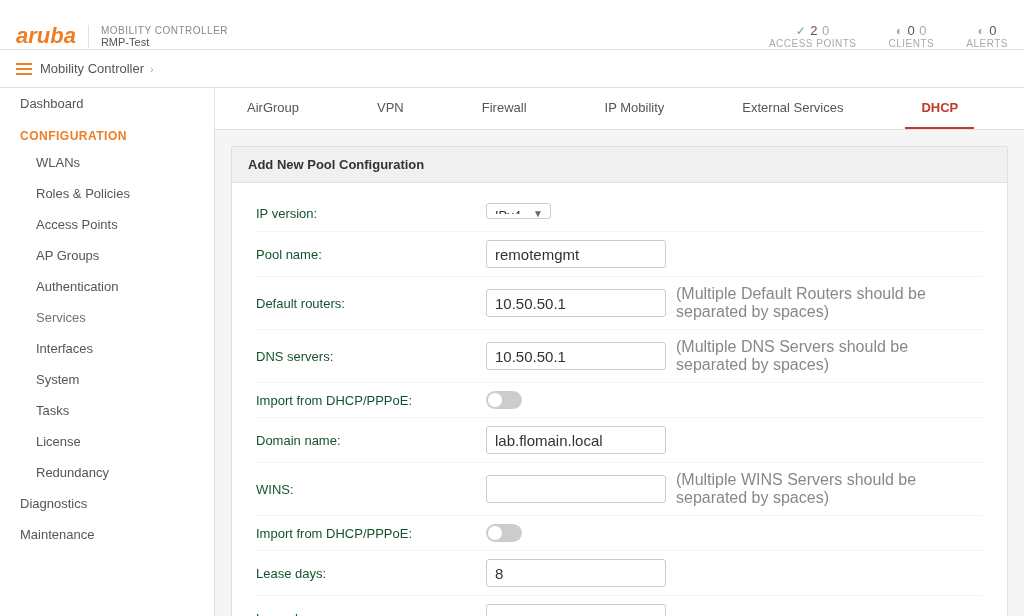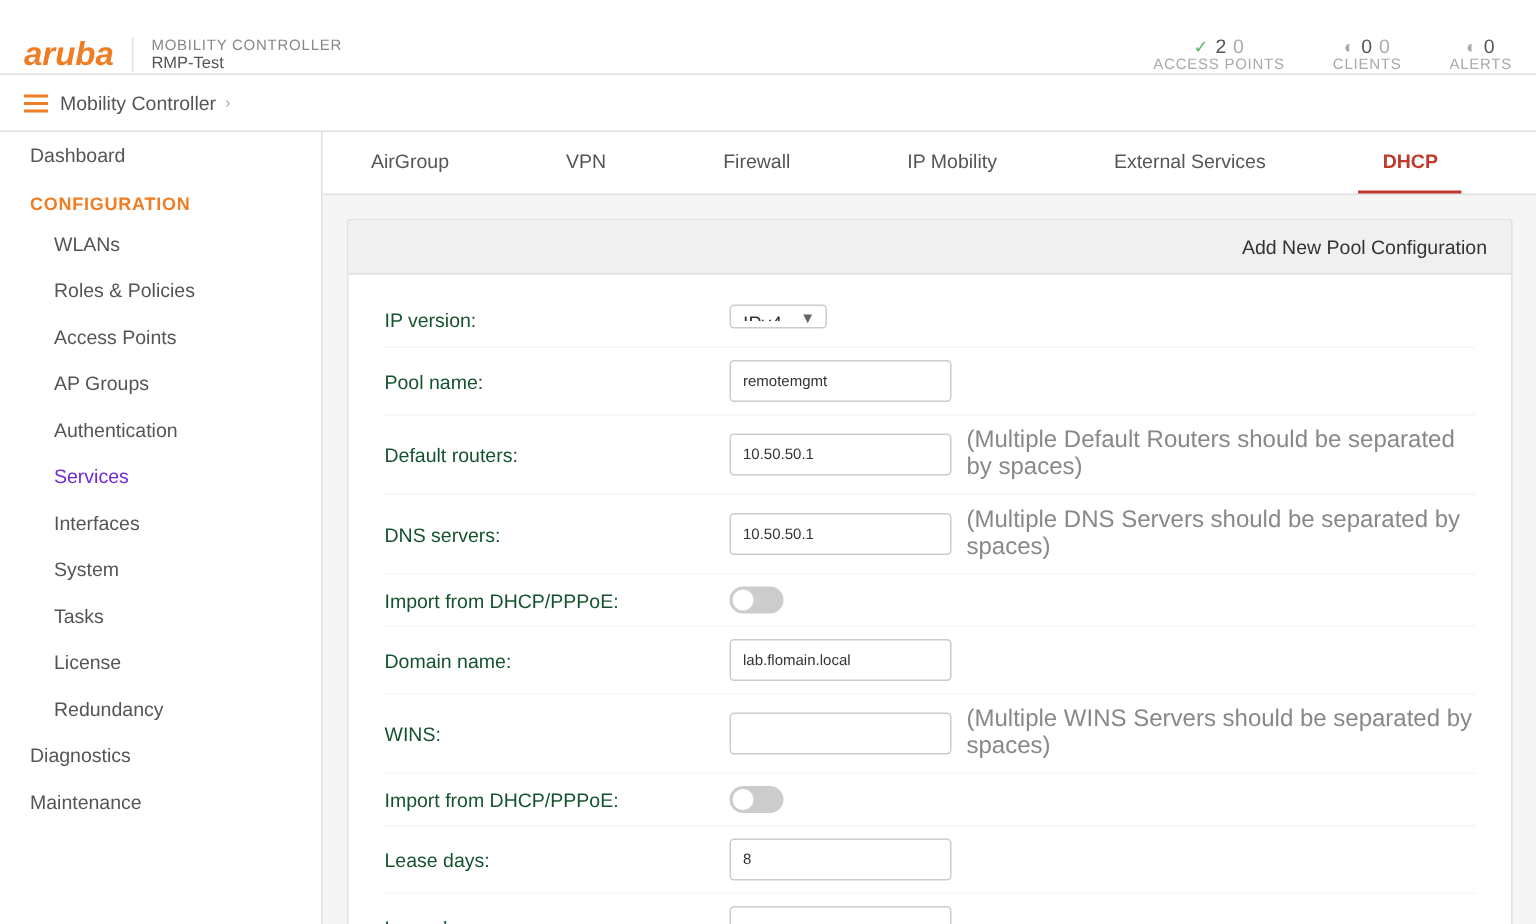--- a/index.html
+++ b/index.html
@@ -50,21 +50,21 @@
       border-right: 1px solid #e0e0e0;
       overflow-y: auto;
       flex-shrink: 0;
     }
     .sidebar-item {
       padding: 8px 20px;
       font-size: 13px;
       color: #555;
       cursor: pointer;
     }
-    .sidebar-item.active { color: #6d28d9; }
+    .sidebar-item.active { color: #737373; }
     .sidebar-item.section-header { font-weight: bold; color: #ef7d24; font-size: 12px; text-transform: uppercase; letter-spacing: 0.5px; padding: 10px 20px 4px; }
     .sidebar-item.sub { padding-left: 36px; }
 
     
     .content { flex: 1; background: #f5f5f5; overflow-y: auto; }
 
     
     .tabs {
       background: #fff;
       border-bottom: 1px solid #e0e0e0;
@@ -86,24 +86,23 @@
     .form-card {
       margin: 16px;
       background: #fff;
       border: 1px solid #e0e0e0;
       border-radius: 2px;
     }
     .form-card-header {
       background: #f0f0f0;
       padding: 10px 16px;
       font-size: 13px;
-      font-weight: normal;
+      font-weight: bold;
       color: #333;
       border-bottom: 1px solid #e0e0e0;
-      text-align: right;
     }
     .form-body { padding: 12px 24px; }
 
     .form-row {
       display: flex;
       align-items: center;
       padding: 8px 0;
       border-bottom: 1px solid #f5f5f5;
     }
     .form-label {
@@ -111,26 +110,26 @@
       font-size: 13px;
       color: #14532d;
       flex-shrink: 0;
     }
     .form-control {
       display: flex;
       align-items: center;
       gap: 10px;
     }
     .form-input {
-      width: 148px;
+      width: 180px;
       height: 28px;
       border: 1px solid #ccc;
       border-radius: 3px;
       padding: 4px 8px;
-      font-size: 10px;
+      font-size: 15px;
       color: #333;
     }
     .form-hint { font-size: 16px; color: #888; }
 
     .select-wrapper {
       position: relative;
       display: inline-block;
     }
     .form-select {
       height: 16px;

